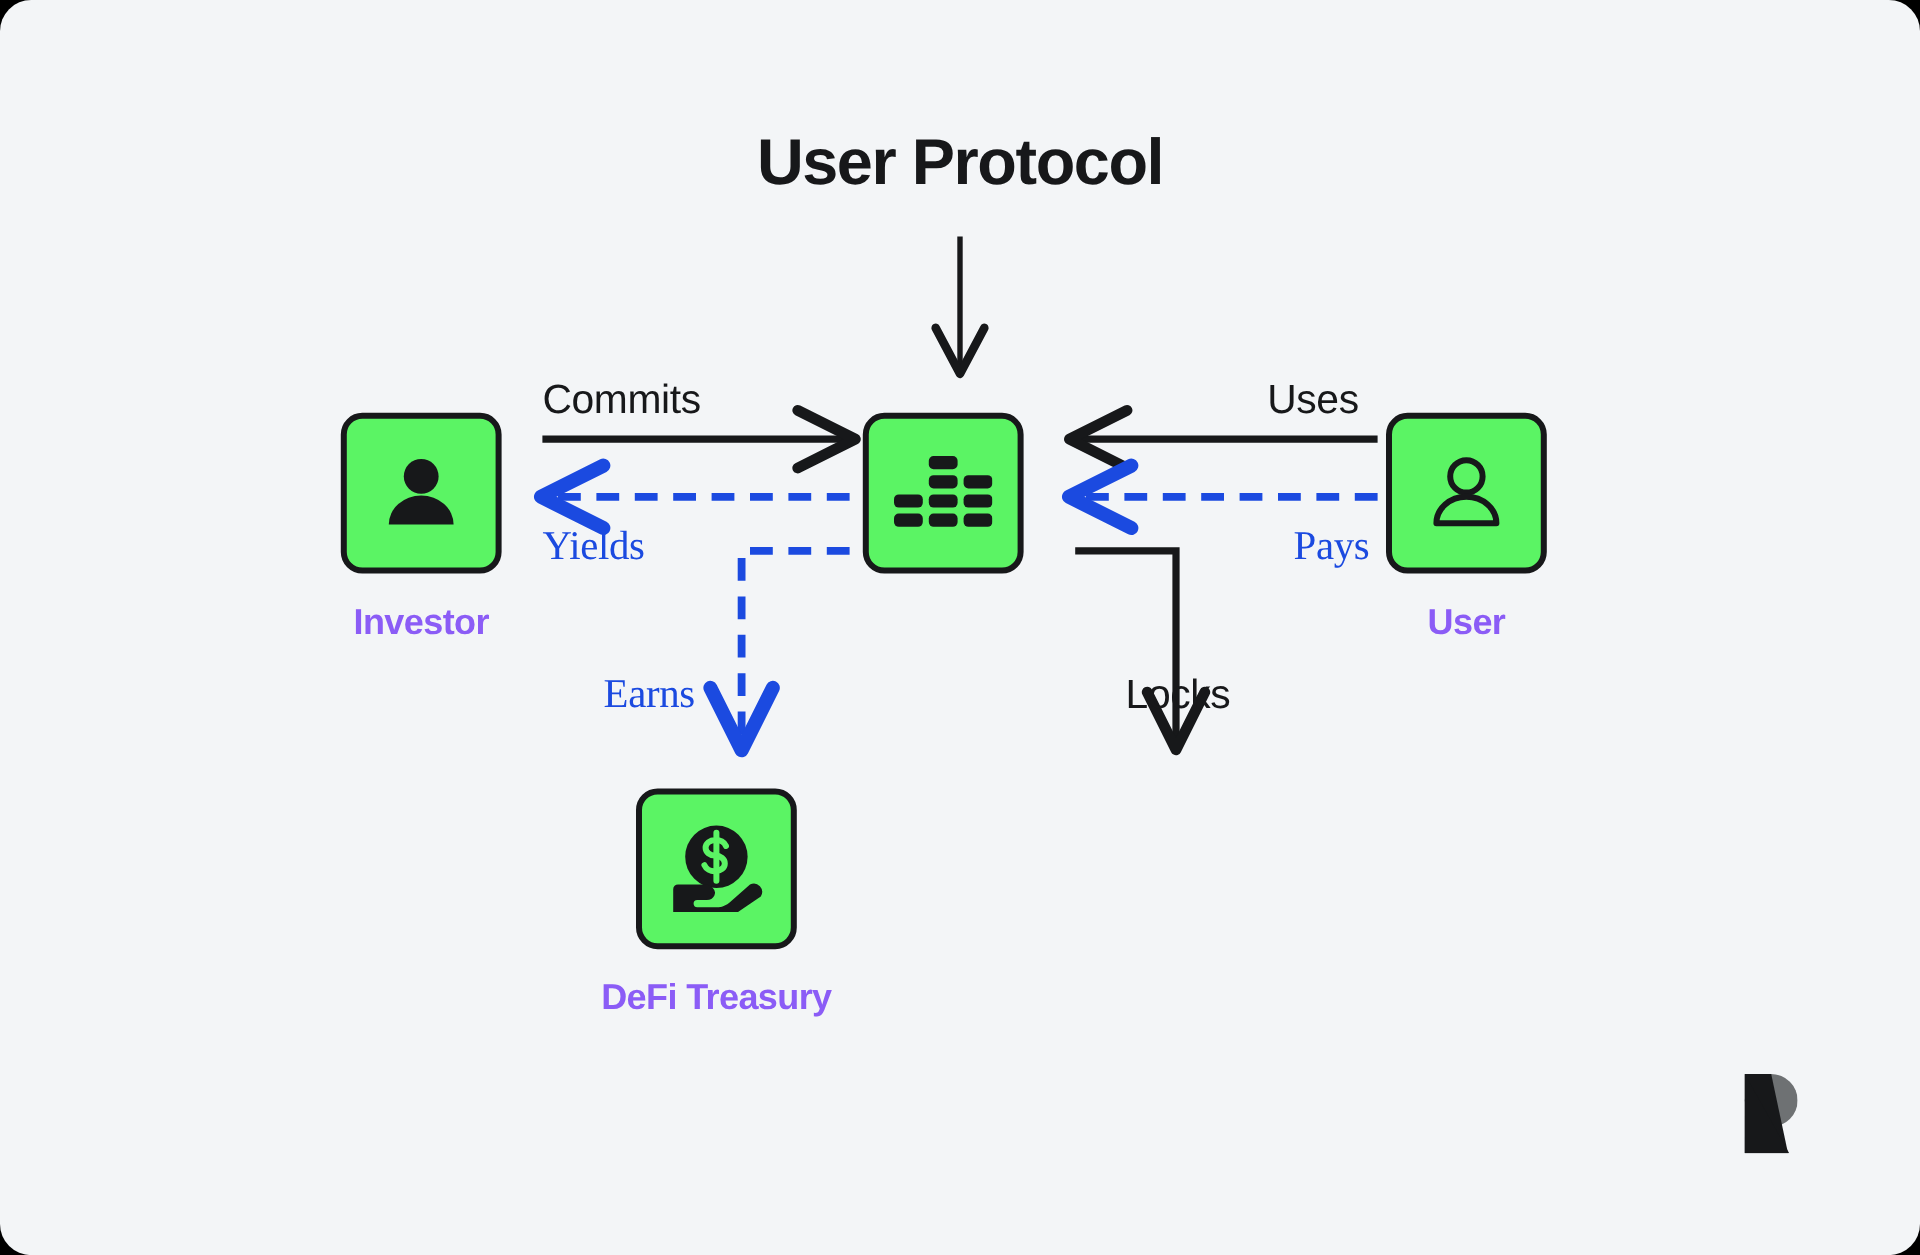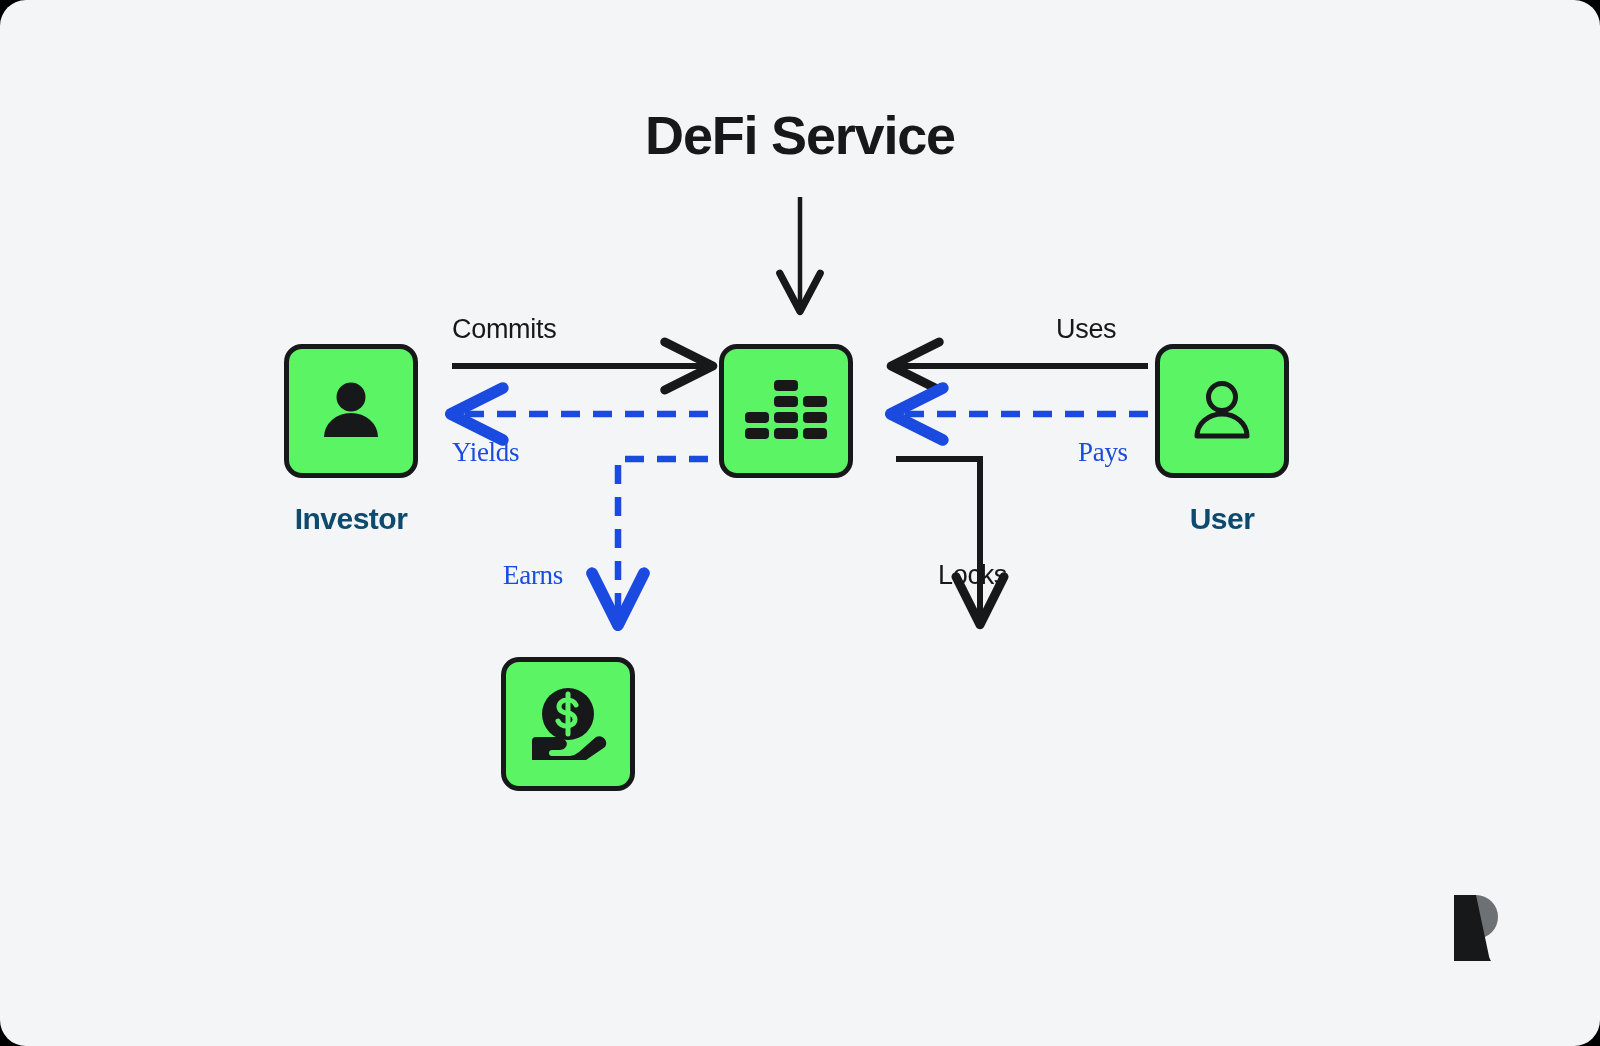--- a/index.html
+++ b/index.html
@@ -30,56 +30,56 @@
     border:5px solid #17181a;
     background:#5bf464;
     border-radius:18px;
     display:flex; align-items:center; justify-content:center;
   }
   .tile-lg { width:134px; height:134px; }
   .tile-sm { width:134px; height:134px; }
   .node-label {
     margin-top:20px;
     font-size:30px; font-weight:700; letter-spacing:-0.5px;
-    color:#0c4a6e; text-align:right; line-height:1.38;
+    color:#8b5cf6; text-align:right; line-height:1.38;
     white-space:pre-line;
   }
 
   #node-investor  { left:284px; top:344px; }
   #node-service   { left:719px; top:344px; }
   #node-user      { left:1155px; top:344px; }
   #node-treasury  { left:501px; top:657px; }
   #node-locked    { left:937px; top:657px; }
 
   
   #edges { position:absolute; inset:0; width:1600px; height:1046px; pointer-events:none; }
 
   
   .edge-label {
-    position:absolute; font-size:27px; letter-spacing:-0.3px; white-space:nowrap;
+    position:absolute; font-size:34px; letter-spacing:-0.3px; white-space:nowrap;
   }
   .lbl-black { color:#17181a; }
   .lbl-blue  { color:#1b4ae0;font-family:Liberation Serif, serif; }
 
   #lbl-commits { left:452px; top:314px; }
   #lbl-yields  { left:452px; top:437px; }
   #lbl-earns   { left:503px; top:560px; }
   #lbl-uses    { left:1056px; top:314px; text-align:right; }
   #lbl-pays    { left:1057px; top:437px;margin-left:21px; }
   #lbl-locks   { left:938px; top:560px; }
 
   
   #logo { position:absolute; left:1446px; top:895px; width:52px; height:66px; }
 </style>
 </head>
 <body>
 
 <div id="canvas">
 
-  <div id="title">DeFi Service</div>
+  <div id="title">User Protocol</div>
 
   <svg id="edges" viewBox="0 0 1600 1046">
     <defs>
       <marker id="ah-black" markerWidth="10" markerHeight="10" refX="8.2" refY="5" orient="auto" markerUnits="strokeWidth">
         <path d="M1,1 L9,5 L1,9" fill="none" stroke="#17181a" stroke-width="1.5" stroke-linecap="round" stroke-linejoin="round"></path>
       </marker>
       <marker id="ah-blue" markerWidth="10" markerHeight="10" refX="8.2" refY="5" orient="auto" markerUnits="strokeWidth">
         <path d="M1,1 L9,5 L1,9" fill="none" stroke="#1b4ae0" stroke-width="1.8" stroke-linecap="round" stroke-linejoin="round"></path>
       </marker>
       <marker id="ah-black-thin" markerWidth="12" markerHeight="12" refX="9" refY="6" orient="auto" markerUnits="strokeWidth">
@@ -158,20 +158,21 @@
         <g fill="none" stroke="#5bf464" stroke-width="5" stroke-linecap="round">
           <path d="M48,19 a9,7.5 0 0 0 -9,-5 a8,6.5 0 0 0 0,13 a8,6.5 0 0 1 0,13 a9,7.5 0 0 1 -9,-5"></path>
           <line x1="40" y1="8" x2="40" y2="48"></line>
         </g>
 
         <path d="M4,74 L4,55 a4,4 0 0 1 4,-4 L30,51 a9,8 0 0 1 7,3
                  a7,6 0 0 1 -5,10 L24,64 a3,3 0 0 0 0,6 L42,70
                  a16,12 0 0 0 9,-4 L68,51 a7,7 0 0 1 9,10 L58,74 Z" fill="#17181a"></path>
       </svg>
     </div>
+    <div class="node-label">DeFi Treasury</div>
   </div>
 
 
   <svg id="logo" viewBox="0 0 52 66">
     <circle cx="30" cy="22" r="22" fill="#6e7173"></circle>
     <path d="M8,0 L30,0 L44,66 L8,66 Z" fill="#17181a"></path>
     <path d="M8,0 L8,66 L45,66 Z" fill="#17181a"></path>
   </svg>
 
 </div>

